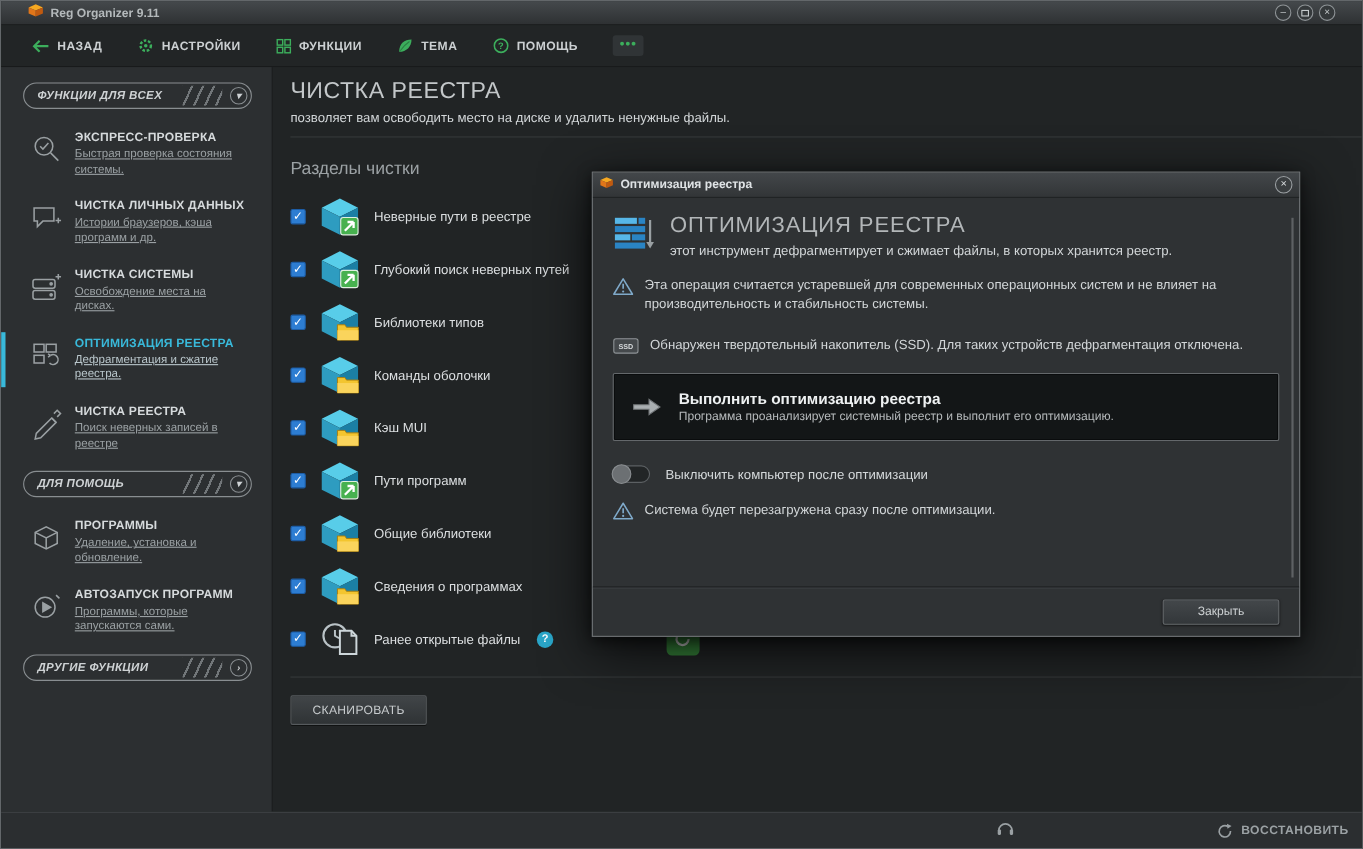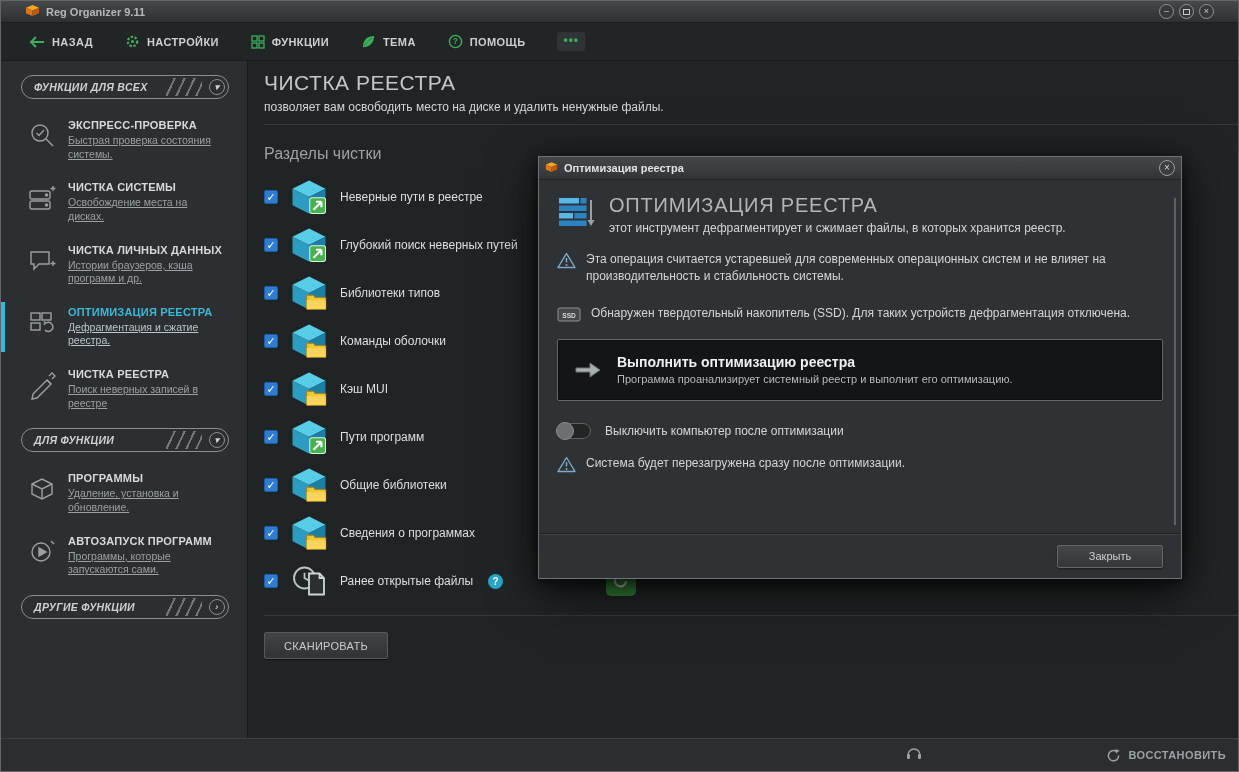--- a/index.html
+++ b/index.html
@@ -217,43 +217,43 @@
             <path d="M9.5 12 l2.5 2.5 L17 9"></path>
           </svg>
         <div class="si-text">
           <div class="si-title">ЭКСПРЕСС-ПРОВЕРКА</div>
           <div class="si-desc">Быстрая проверка состояния системы.</div>
         </div>
       </div>
 
       <div class="side-item">
         <svg class="si-icon" viewBox="0 0 30 30" fill="none" stroke="#9aa0a3" stroke-width="1.4">
+            <path d="M4 6 h18 v12 h-10 l-5 5 v-5 h-3 z"></path>
+            <path d="M26 15 v5 M23.5 17.5 h5"></path>
+          </svg>
+        <div class="si-text">
+          <div class="si-title">ЧИСТКА ЛИЧНЫХ ДАННЫХ</div>
+          <div class="si-desc">Истории браузеров, кэша программ и др.</div>
+        </div>
+      </div>
+
+      <div class="side-item">
+        <svg class="si-icon" viewBox="0 0 30 30" fill="none" stroke="#9aa0a3" stroke-width="1.4">
             <rect x="3" y="8" width="20" height="8" rx="2"></rect>
             <circle cx="19.5" cy="12" r="1" fill="#9aa0a3"></circle>
             <rect x="3" y="18" width="20" height="8" rx="2"></rect>
             <circle cx="19.5" cy="22" r="1" fill="#9aa0a3"></circle>
             <path d="M26 3 v5 M23.5 5.5 h5"></path>
           </svg>
         <div class="si-text">
           <div class="si-title">ЧИСТКА СИСТЕМЫ</div>
           <div class="si-desc">Освобождение места на дисках.</div>
         </div>
       </div>
 
-      <div class="side-item">
-        <svg class="si-icon" viewBox="0 0 30 30" fill="none" stroke="#9aa0a3" stroke-width="1.4">
-            <path d="M4 6 h18 v12 h-10 l-5 5 v-5 h-3 z"></path>
-            <path d="M26 15 v5 M23.5 17.5 h5"></path>
-          </svg>
-        <div class="si-text">
-          <div class="si-title">ЧИСТКА ЛИЧНЫХ ДАННЫХ</div>
-          <div class="si-desc">Истории браузеров, кэша программ и др.</div>
-        </div>
-      </div>
-
       <div class="side-item active">
         <span class="active-bar"></span>
         <svg class="si-icon" viewBox="0 0 30 30" fill="none" stroke="#9aa0a3" stroke-width="1.4">
             <rect x="4" y="5" width="9" height="7"></rect>
             <rect x="15" y="5" width="9" height="7"></rect>
             <rect x="4" y="15" width="9" height="7"></rect>
             <path d="M19 15 a4.5 4.5 0 1 1 -1 7"></path>
             <path d="M19 15 l-2.3 -1.3 M19 15 l-2.3 1.6"></path>
           </svg>
         <div class="si-text">
@@ -268,21 +268,21 @@
             <path d="M20 10 l4 4"></path>
             <path d="M22 6 l3 -3 3 3 -3 3"></path>
           </svg>
         <div class="si-text">
           <div class="si-title">ЧИСТКА РЕЕСТРА</div>
           <div class="si-desc">Поиск неверных записей в реестре</div>
         </div>
       </div>
 
       <div class="group-pill">
-        <span>ДЛЯ ФУНКЦИИ</span>
+        <span>ДЛЯ ПОМОЩЬ</span>
         <span class="pill-stripes"></span>
         <span class="pill-chev">
             <span>▾</span>
           </span>
       </div>
 
       <div class="side-item">
         <svg class="si-icon" viewBox="0 0 30 30" fill="none" stroke="#9aa0a3" stroke-width="1.4">
             <path d="M5 10 L15 5 L25 10 L25 20 L15 25 L5 20 Z"></path>
             <path d="M5 10 L15 15 L25 10 M15 15 V25"></path>

